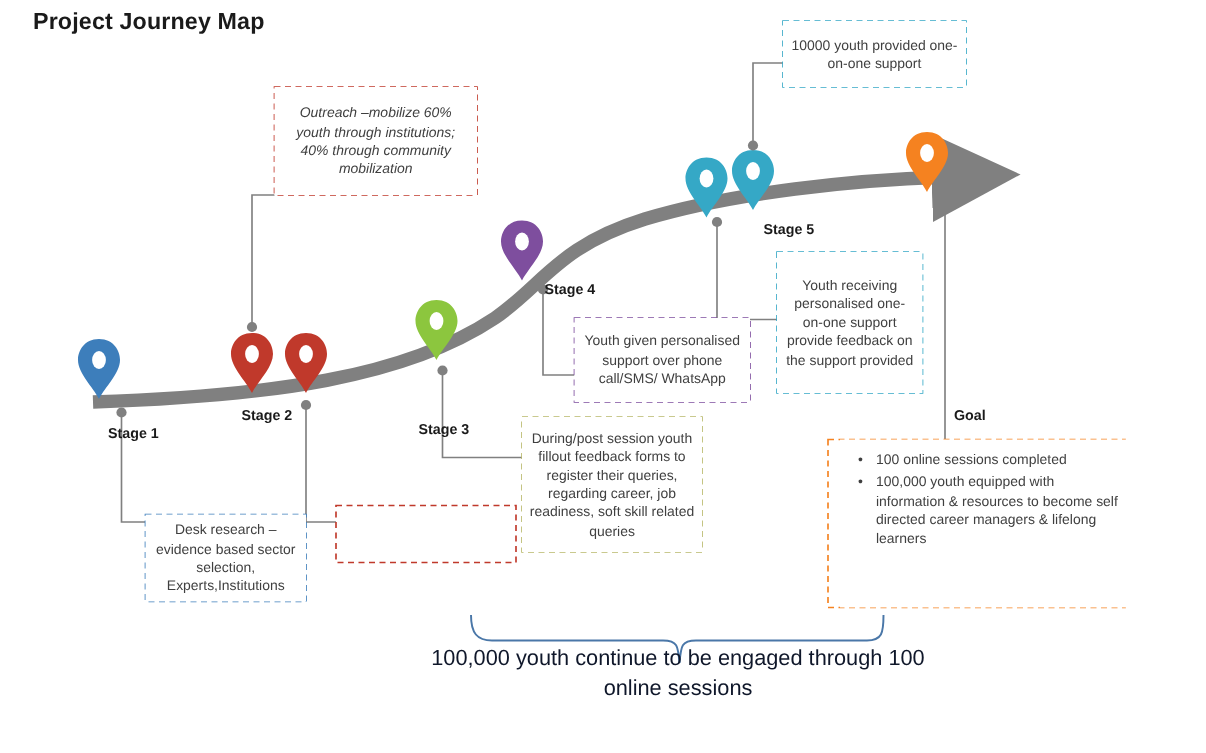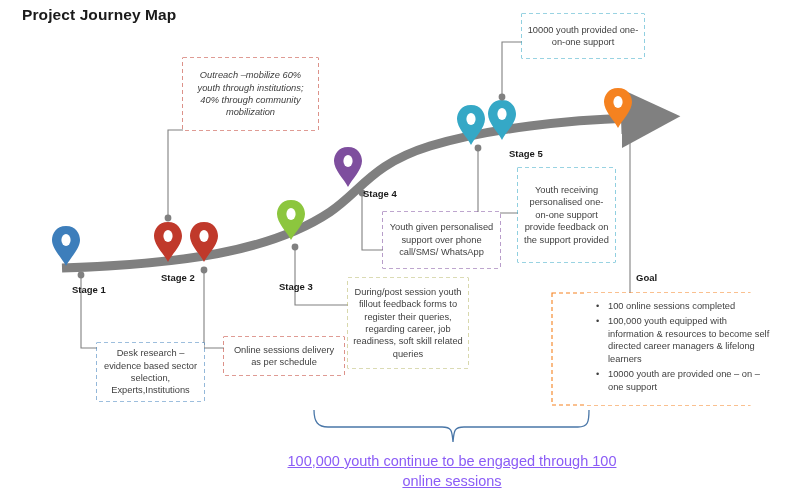--- a/index.html
+++ b/index.html
@@ -76,27 +76,26 @@
   }
   .goal-list li:before {
     content: "\2022";
     position: absolute;
     left: -12px;
     top: 0;
   }
   .bottom-text {
     position: absolute;
     left: 270px;
-    top: 452px;
+    top: 430px;
     width: 364px;
     text-align: center;
     font-size: 14.5px;
     line-height: 1.36;
-    color: #8b5cf6;
-    text-decoration: underline;
+    color: #0f172a;
   }
 </style>
 </head>
 <body>
 
 <div id="canvas">
 
   <div class="title">Project Journey Map</div>
 
   <svg class="svg-layer" viewBox="0 0 804 502">
@@ -229,31 +228,27 @@
   </div>
 
   <div class="callout" style="left:97px; top:343px; width:107px; height:58px;">
     <span>Desk research – evidence based sector selection, Experts,Institutions</span>
   </div>
 
   <div class="callout" style="left:518px; top:168px; width:97px; height:94px;">
     <span>Youth receiving personalised one-on-one support provide feedback on the support provided</span>
   </div>
 
-  <div class="callout" style="left:224px; top:337px; width:120px; height:38px;">
-    <span>Online sessions delivery as per schedule</span>
-  </div>
 
   <div class="callout" style="left:348px; top:278px; width:120px; height:90px;">
     <span>During/post session youth fillout feedback forms to register their queries, regarding career, job readiness, soft skill related queries</span>
   </div>
 
-  <div class="callout goal" style="left:584px; top:293px; width:198px; height:112px;justify-content:flex-end;">
+  <div class="callout goal" style="left:560px; top:293px; width:198px; height:112px;justify-content:flex-end;">
     <ul class="goal-list">
       <li>100 online sessions completed</li>
       <li>100,000 youth equipped with information &amp; resources to become self directed career managers &amp; lifelong learners</li>
-      <li>10000 youth are provided one – on – one support</li>
     </ul>
   </div>
 
   <div class="bottom-text">100,000 youth continue to be engaged through 100 online sessions</div>
 
 </div>
 
 </body></html>

